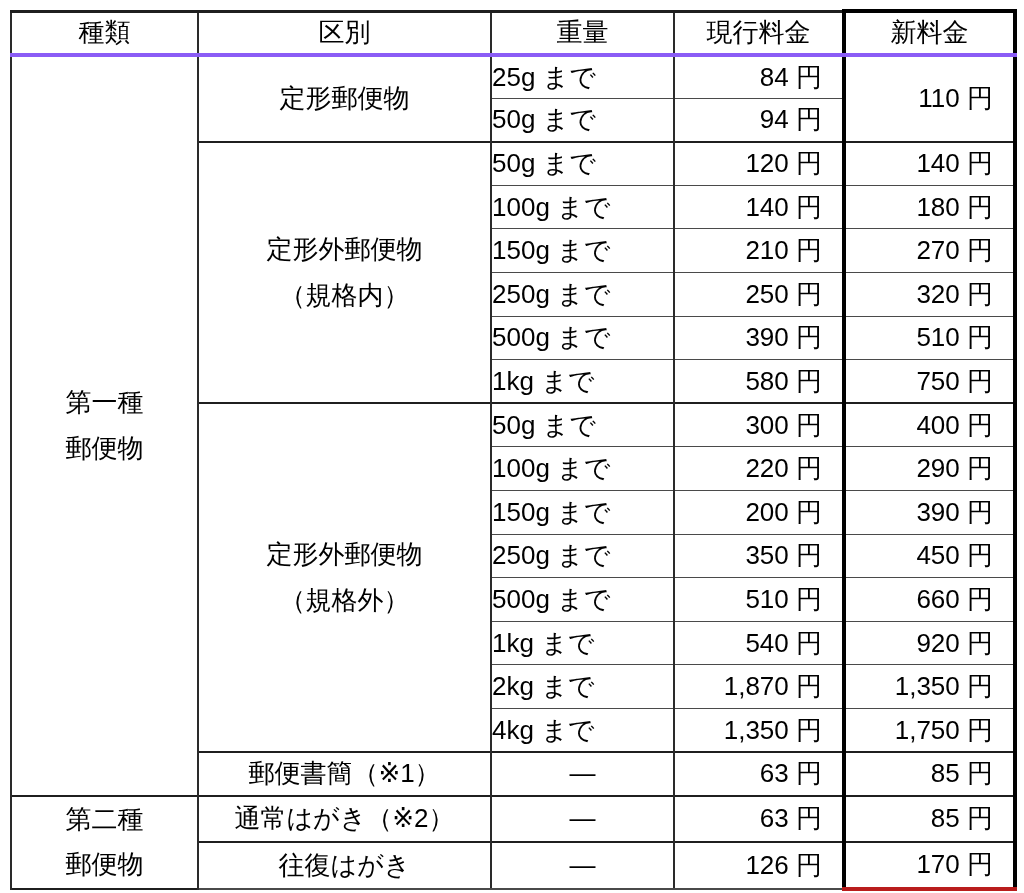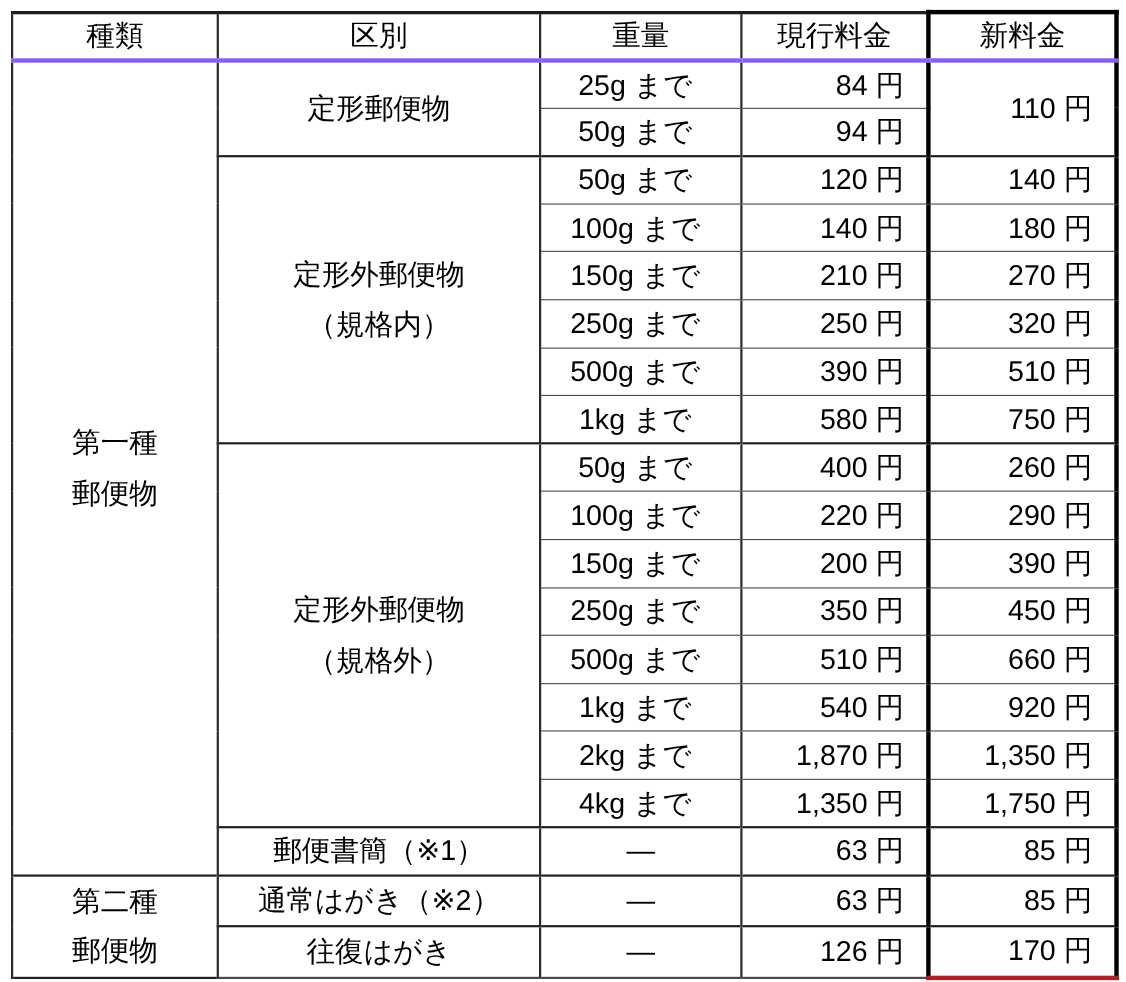--- a/index.html
+++ b/index.html
@@ -8,21 +8,21 @@
   .table-wrap{position:absolute;left:10px;top:9px;}
   table{border-collapse:collapse;table-layout:fixed;width:1004px;
         border:2px solid #1f1f1f;border-top-width:3px;}
   tr{height:43.6px;}
   th,td{border-top:1px solid #4a4a4a;border-bottom:1px solid #4a4a4a;
         border-left:2px solid #2a2a2a;border-right:2px solid #2a2a2a;
         font-size:26px;font-weight:normal;padding:0;vertical-align:middle;
         text-align:center;overflow:hidden;}
   th{border-bottom:4px solid #8b5cf6;}
   td.sec{border-top:2px solid #1f1f1f;text-align:center;}
-  td.w{text-align:center;padding-right:10px;}
+  td.w{text-align:left;padding-right:10px;}
   td.w.dash{text-align:center;padding-right:0;}
   td.fee{text-align:right;padding-right:20px;}
   
   th.newcol,td.newcol{border-left:4px solid #000;border-right:4px solid #000;}
   th.newcol{border-top:4px solid #000;}
   tr.last td{border-bottom-width:2px;}
   tr.last td.newcol{border-bottom:4px solid #b91c1c;}
   .ml span{display:block;line-height:1.75;}
 </style>
 </head>
@@ -96,22 +96,22 @@
     <td class="fee">580 円</td>
     <td class="fee newcol">750 円</td>
   </tr>
 
   <tr>
     <td rowspan="8" class="ml sec">
       <span>定形外郵便物</span>
       <span>（規格外）</span>
     </td>
     <td class="w sec">50g まで</td>
-    <td class="fee sec">400 円</td>
-    <td class="fee sec newcol">260 円</td>
+    <td class="fee sec">300 円</td>
+    <td class="fee sec newcol">400 円</td>
   </tr>
   <tr>
     <td class="w">100g まで</td>
     <td class="fee">220 円</td>
     <td class="fee newcol">290 円</td>
   </tr>
   <tr>
     <td class="w">150g まで</td>
     <td class="fee">200 円</td>
     <td class="fee newcol">390 円</td>

